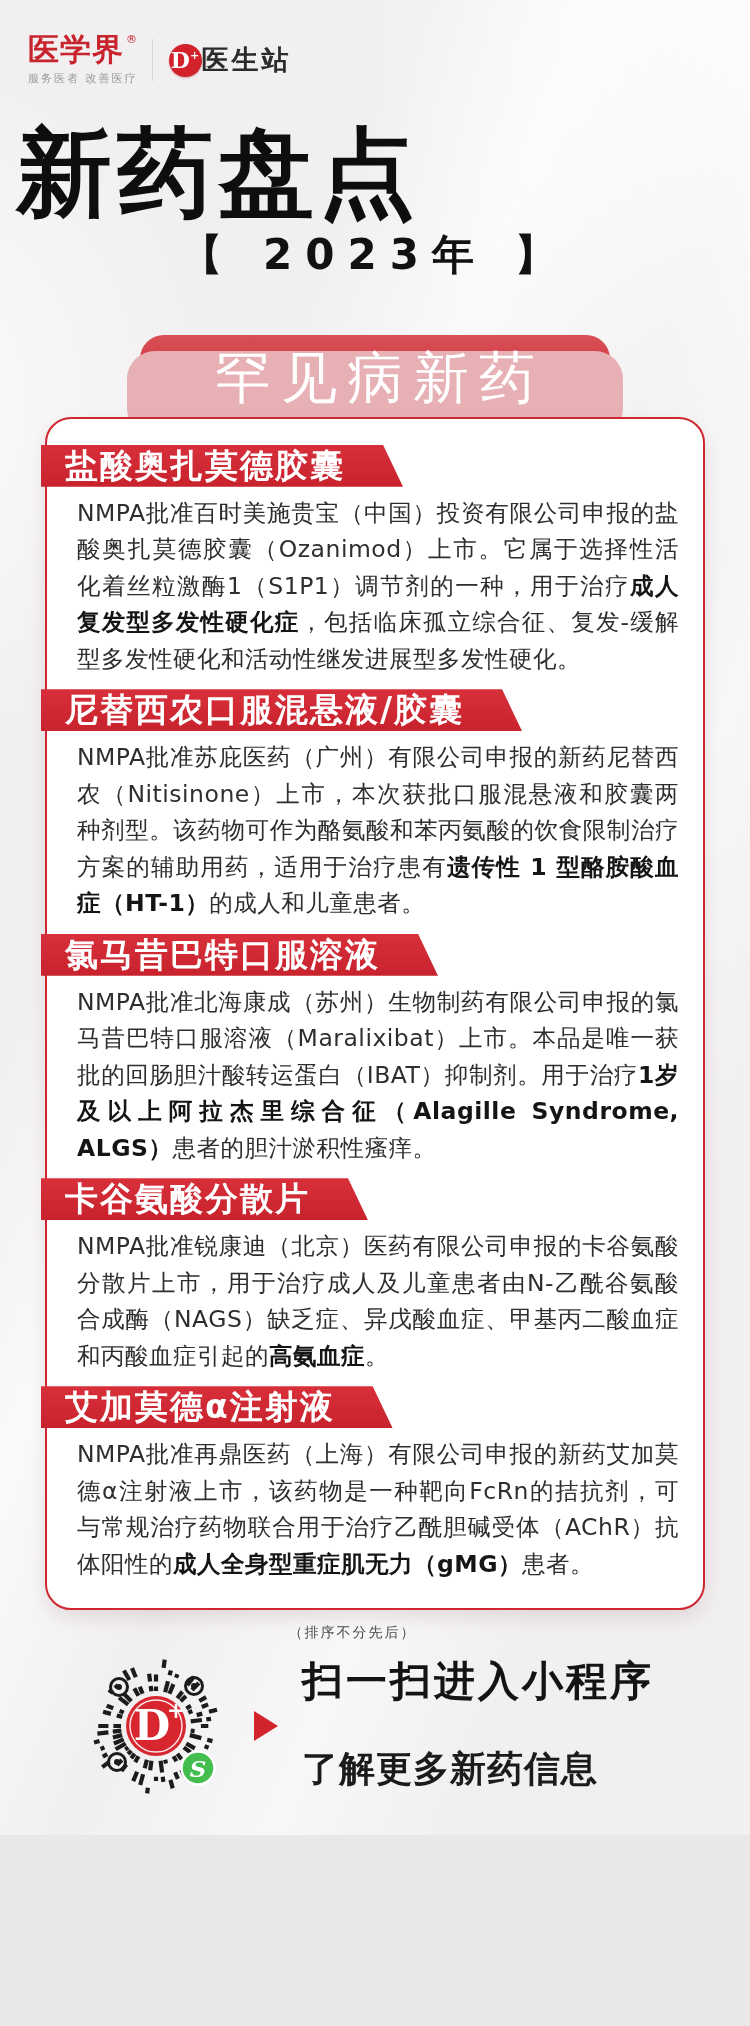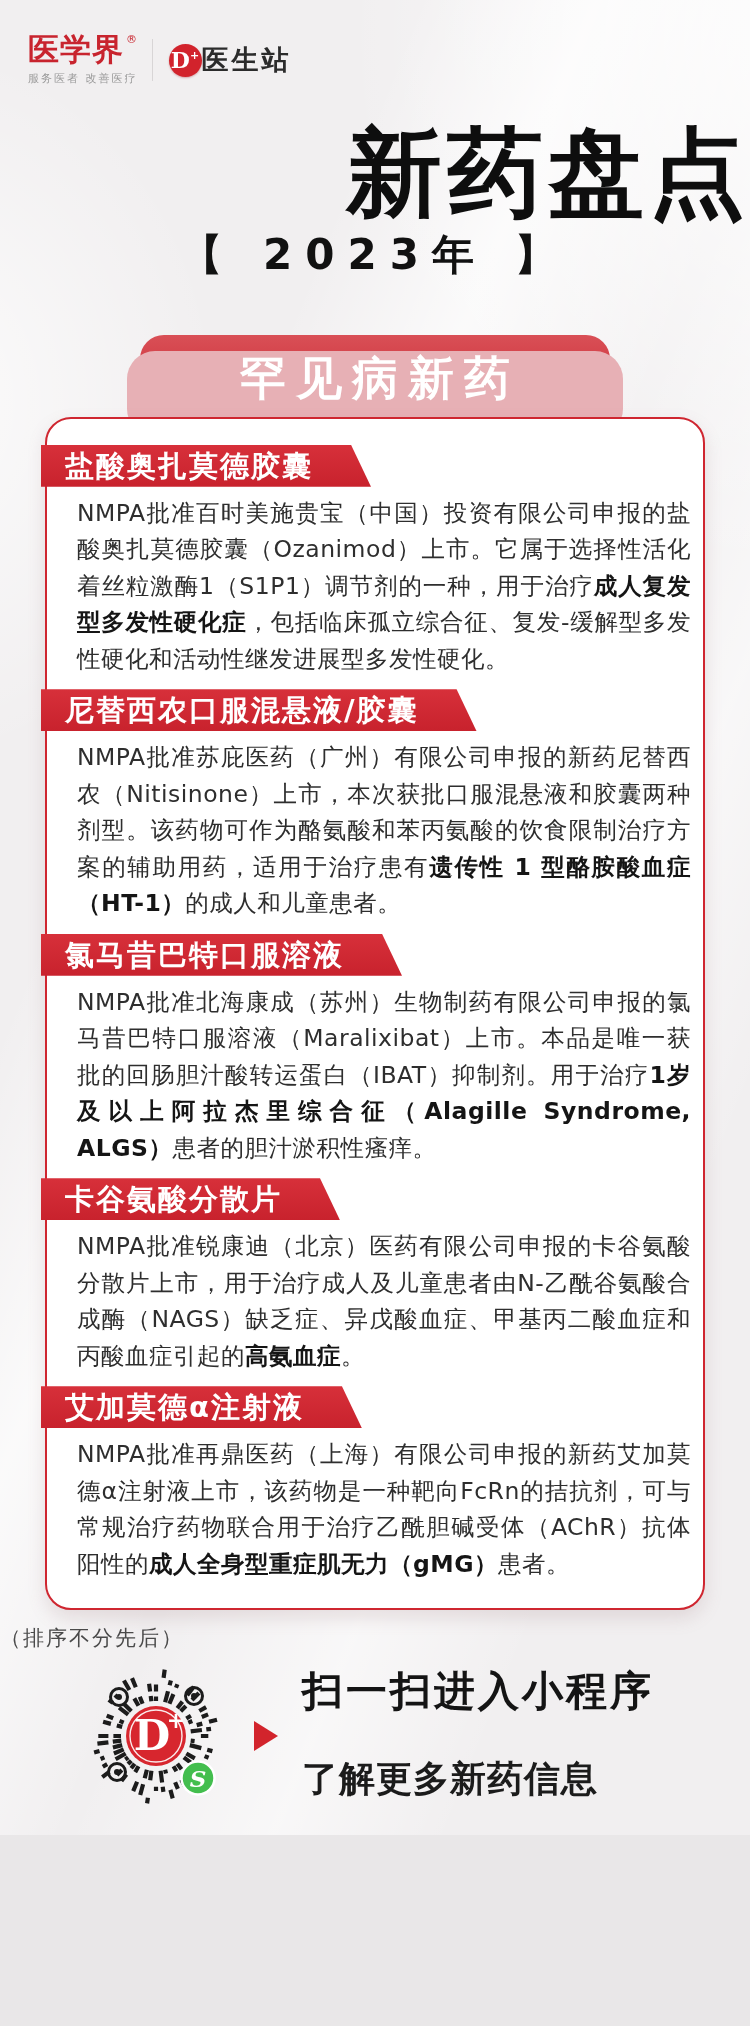--- a/index.html
+++ b/index.html
@@ -30,66 +30,66 @@
     font-family:"DejaVu Serif","Liberation Serif",serif;font-weight:bold;font-size:22px;line-height:1;
     box-shadow:0 1px 2px rgba(160,30,40,.35);
   }
   .d-badge sup{font-size:11px;margin:-10px 0 0 0;}
   .brand-right-name{
     font-family:"DejaVu Serif","Liberation Serif",serif;
     font-size:27px;font-weight:bold;color:#2b2b2b;letter-spacing:3px;
   }
   
   .title{
-    margin:34px 0 0;text-align:right;
+    margin:34px 16px 0;text-align:left;
     font-family:"DejaVu Serif","Liberation Serif",serif;
     font-size:96px;font-weight:900;color:#0e0e0e;line-height:1.08;letter-spacing:5px;
   }
   .year{
     margin-top:7px;text-align:center;
     font-size:42px;font-weight:800;color:#111;letter-spacing:13px;line-height:46px;
   }
   .banner{
     position:relative;z-index:0;width:470px;height:88px;margin:57px auto 0;
     background:linear-gradient(180deg,#D94F56 0%,#C6222D 100%);
     border-radius:24px;
     display:flex;align-items:center;justify-content:center;
   }
   .banner::before{
     content:"";position:absolute;left:-13px;right:-13px;top:16px;bottom:-14px;
     background:#E7B0B5;border-radius:28px;z-index:-1;
   }
   .banner span{
-    color:#fff;font-size:46px;font-weight:700;letter-spacing:10px;text-indent:10px;
+    color:#fff;font-size:56px;font-weight:400;letter-spacing:10px;text-indent:10px;
   }
   
   .card{
     position:relative;z-index:1;width:656px;margin:-6px auto 0;
     background:#fff;border:2px solid #CF2630;border-radius:26px;
     padding:26px 0 14px;
     box-shadow:0 8px 18px rgba(150,110,115,.18);
   }
   .drug-section{margin:0;}
   .ribbon{
     display:inline-block;margin:0 0 8px -6px;
     padding:0 58px 0 24px;height:42px;line-height:42px;
     background:linear-gradient(180deg,#D7303A 0%,#C8222D 100%);
     clip-path:polygon(0 0, calc(100% - 20px) 0, 100% 100%, 0 100%);
-    color:#fff;font-size:29px;font-weight:700;letter-spacing:2px;
+    color:#fff;font-size:33px;font-weight:700;letter-spacing:2px;
   }
   .drug-desc{
-    margin:0 12px 12px 30px;
+    margin:0 24px 12px 30px;
     font-size:23.5px;line-height:36.5px;color:#2e2e2e;letter-spacing:.5px;
     text-align:justify;
   }
   .drug-desc .bold{font-weight:700;color:#151515;}
   
   .order-note{
-    width:705px;margin-top:14px;text-align:left;
-    font-size:21px;color:#4a4a4a;letter-spacing:2px;
+    width:705px;margin-top:14px;text-align:center;
+    font-size:14px;color:#4a4a4a;letter-spacing:2px;
   }
   .cta{display:flex;align-items:center;margin:14px 0 0 86px;}
   .qr{flex:0 0 auto;}
   .arrow{
     width:0;height:0;margin:0 24px 0 28px;
     border-left:24px solid #D2242C;
     border-top:15px solid transparent;
     border-bottom:15px solid transparent;
   }
   .cta-text{display:flex;flex-direction:column;gap:30px;}

